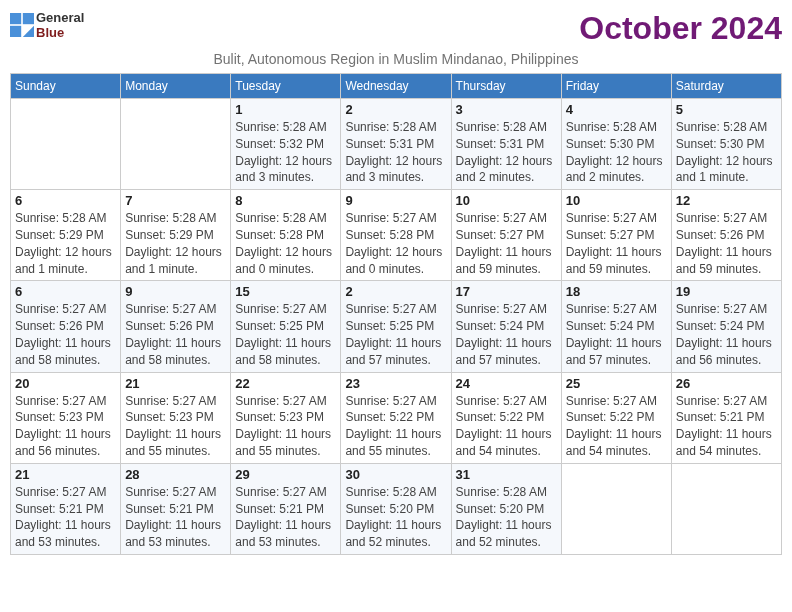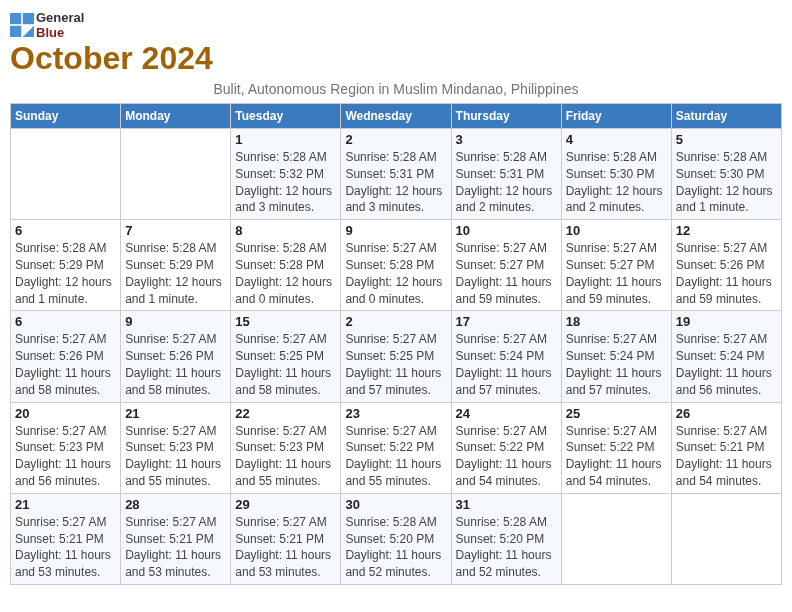--- a/index.html
+++ b/index.html
@@ -8,58 +8,57 @@
       background: #fff;
       width: 792px;
       min-height: 612px;
       padding: 10px;
     }
     .header-logo {
       display: flex;
       align-items: flex-start;
       justify-content: space-between;
       margin-bottom: 4px;
-      flex-direction: column;
     }
     .logo {
       display: flex;
       align-items: center;
       font-size: 13px;
       font-weight: bold;
       color: #333;
     }
     .logo-general { color: #333; font-size: 13px; }
     .logo-blue { color: #7f1d1d; font-size: 13px; }
     .logo-icon {
       width: 24px;
       height: 24px;
       margin-right: 2px;
     }
     .month-title {
       font-size: 32px;
       font-weight: bold;
-      color: #a16207;
+      color: #701a75;
       text-align: right;
     }
     .subtitle {
       text-align: center;
       font-size: 14px;
       color: #737373;
       margin-bottom: 6px;
     }
     table {
       width: 100%;
       border-collapse: collapse;
       table-layout: fixed;
     }
     thead tr th {
       background-color: #3a7abf;
       color: #fff;
       font-size: 12px;
-      font-weight: bold;
+      font-weight: normal;
       padding: 5px 4px;
       text-align: left;
       border: 1px solid #ccc;
     }
     tbody tr td {
       border: 1px solid #ccc;
       vertical-align: top;
       padding: 3px 4px;
       font-size: 10px;
       color: #333;

